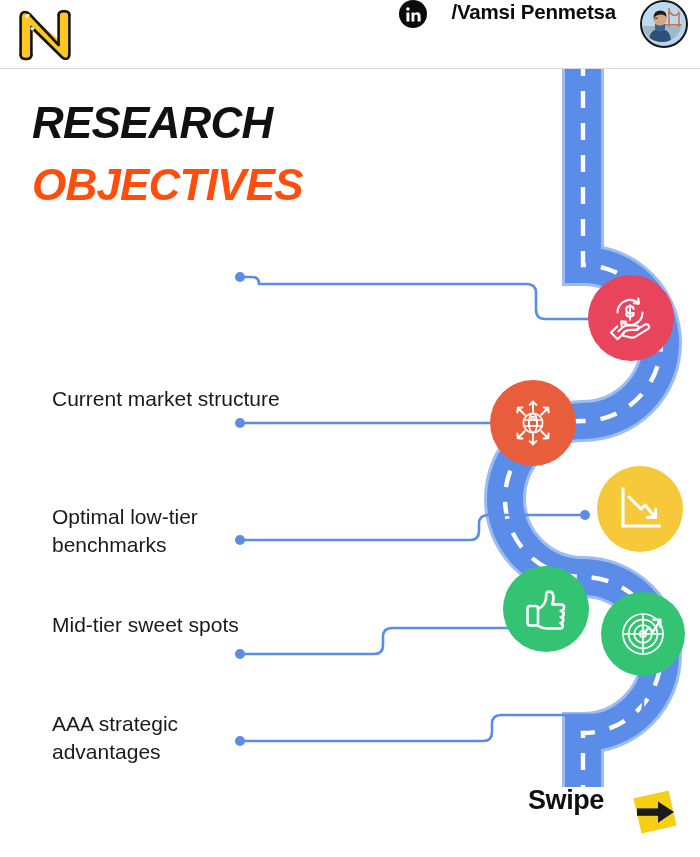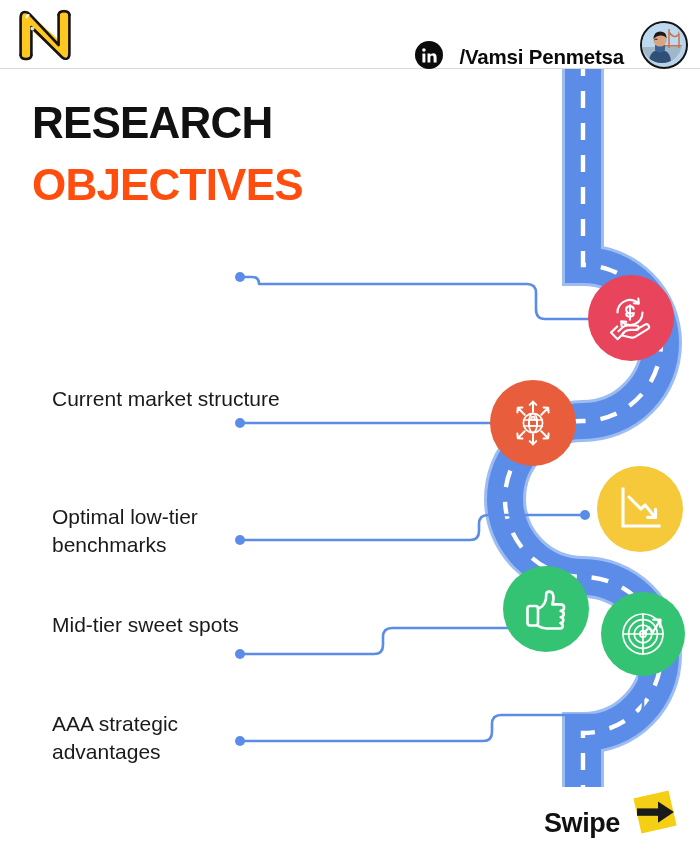--- a/index.html
+++ b/index.html
@@ -31,22 +31,22 @@
   #brand-logo {
     position: absolute;
     left: 14px; top: 5px;
     width: 62px; height: 60px;
   }
   #header-handle {
     position: absolute;
     right: 12px; top: 0;
     height: 69px;
     display: flex;
-    align-items: flex-end;
-    gap: 16px;
+    align-items: flex-start;
+    gap: 24px;
   }
   #linkedin-icon {
     width: 28px; height: 28px;
     border-radius: 50%;
     background: #0b0b0b;
     display: flex;
     align-items: center;
     justify-content: center;
     flex: 0 0 auto;
   }
@@ -75,20 +75,21 @@
     left: 0; top: 69px;
     width: 700px; height: 788px;
     pointer-events: none;
   }
 
   
   #title-block {
     position: absolute;
     left: 32px; top: 100px;
     width: 330px;
+    font-style: italic;
   }
   .title-line {
     font-size: 44px;
     font-weight: bold;
     line-height: 1.04;
     letter-spacing: -0.8px;
     margin: 0;
   }
   #title-line-1 { color: #111111; }
   #title-line-2 { color: #FF4D0D; margin-top: 16px; }
@@ -129,22 +130,22 @@
     justify-content: center;
   }
   .icon-badge svg { display: block; }
 
   
   #swipe-cta {
     position: absolute;
     right: 18px;
     bottom: 18px;
     display: flex;
-    align-items: flex-end;
-    gap: 8px;
+    align-items: flex-start;
+    gap: 24px;
   }
   #swipe-label {
     font-size: 27px;
     font-weight: bold;
     color: #111111;
     letter-spacing: -0.4px;
   }
   #swipe-arrow {
     width: 54px; height: 54px;
     position: relative;

